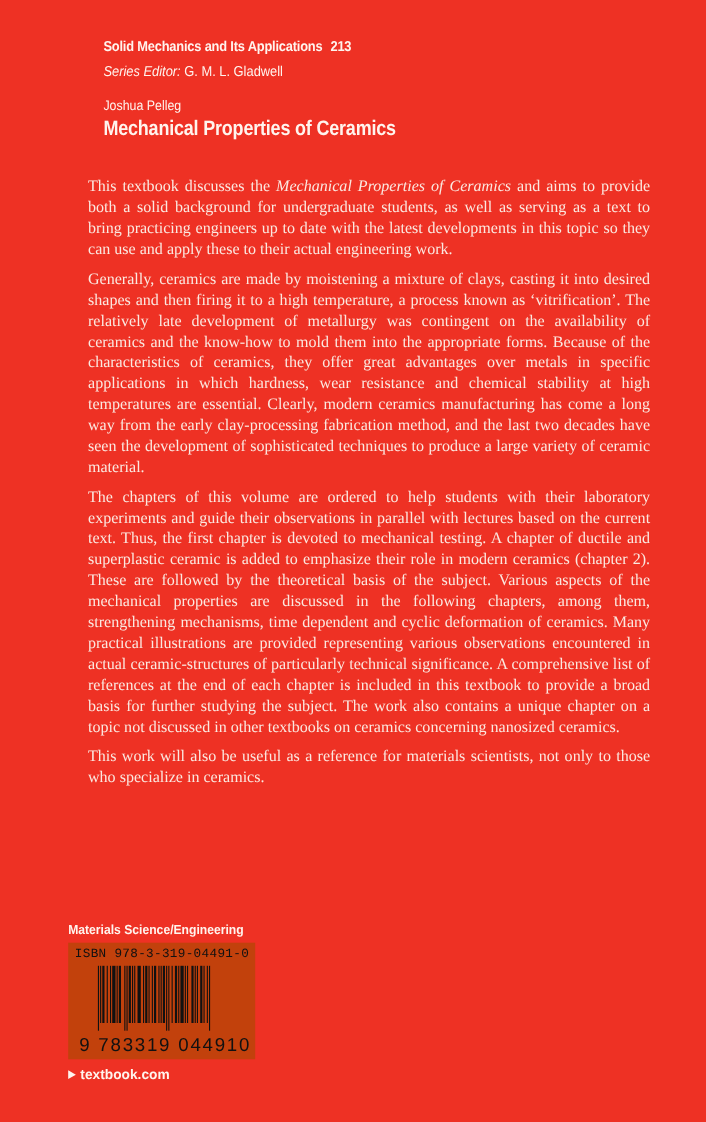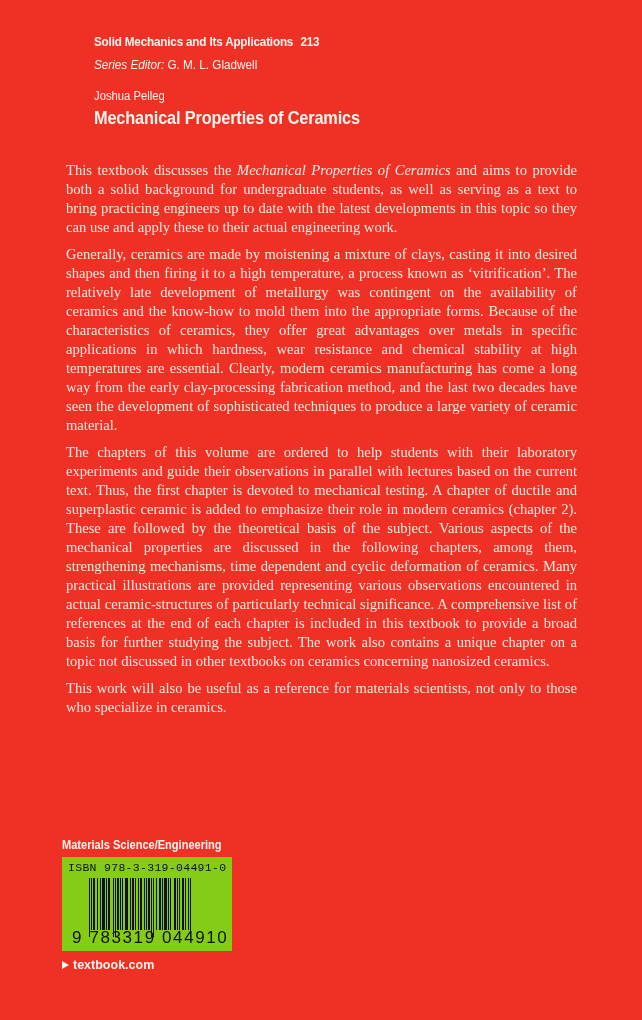--- a/index.html
+++ b/index.html
@@ -12,31 +12,31 @@
   .page { position: absolute; inset: 0; }
   .header { position: absolute; left: 62px; top: 34px; width: 520px; font-family: "Liberation Sans", sans-serif; color: #fff4ee; margin-left: 32px; }
   .series { font-size: 13px; font-weight: bold; letter-spacing: -0.2px; line-height: 16px; transform: scaleX(0.9); transform-origin: left; white-space: nowrap; }
   .series .num { margin-left: 8px; }
   .editor { font-size: 13px; line-height: 16px; margin-top: 7px; transform: scaleX(0.9); transform-origin: left; white-space: nowrap; }
   .editor .lbl { font-style: italic; }
   .author { font-size: 12.5px; line-height: 15px; margin-top: 16px; transform: scaleX(0.9); transform-origin: left; white-space: nowrap; }
   .title { font-size: 19px; font-weight: bold; line-height: 22px; margin-top: 3px; transform: scaleX(0.86); transform-origin: left; white-space: nowrap; letter-spacing: -0.2px; }
 
   .body-text {
-    position: absolute; left: 66px; top: 161px; width: 511px;
+    position: absolute; left: 80px; top: 161px; width: 511px;
     font-family: "Liberation Serif", serif; font-size: 14.6px; line-height: 19px;
     text-align: justify; color: #fbe8e0;
   }
   .body-text p { margin: 0 0 8px 0; }
   .body-text em { font-style: italic; }
 
   .footer { position: absolute; left: 62px; top: 838px; font-family: "Liberation Sans", sans-serif; }
   .subject { font-size: 12px; font-weight: bold; color: #fff4ee; transform: scaleX(0.92); transform-origin: left; white-space: nowrap; }
   .barcode-box {
-    margin-top: 5px; width: 170px; height: 94px; background: #84cc16;
+    margin-top: 5px; width: 170px; height: 106px; background: #c2410c;
     position: relative; box-sizing: border-box; padding: 4px 6px;
   }
   .isbn { font-family: "Liberation Mono", monospace; font-size: 11.5px; color: #111; letter-spacing: 0.3px; white-space: nowrap; text-align: center; }
   .bars { position: absolute; left: 27px; top: 21px; height: 59px; width: 119px; display: flex; align-items: flex-start; }
   .bars span { display: block; background: #111; height: 52px; }
   .bars span.g { height: 59px; }
   .digits { position: absolute; left: 10px; bottom: 3px; font-family: "Liberation Sans", sans-serif; font-size: 17px; color: #111; letter-spacing: 1.6px; white-space: nowrap; }
   .link { margin-top: 7px; font-size: 12.5px; font-weight: bold; color: #fff4ee; display: flex; align-items: center; gap: 4px; }
   .tri { width: 0; height: 0; border-left: 7px solid #fff4ee; border-top: 4.5px solid transparent; border-bottom: 4.5px solid transparent; }
 </style>

